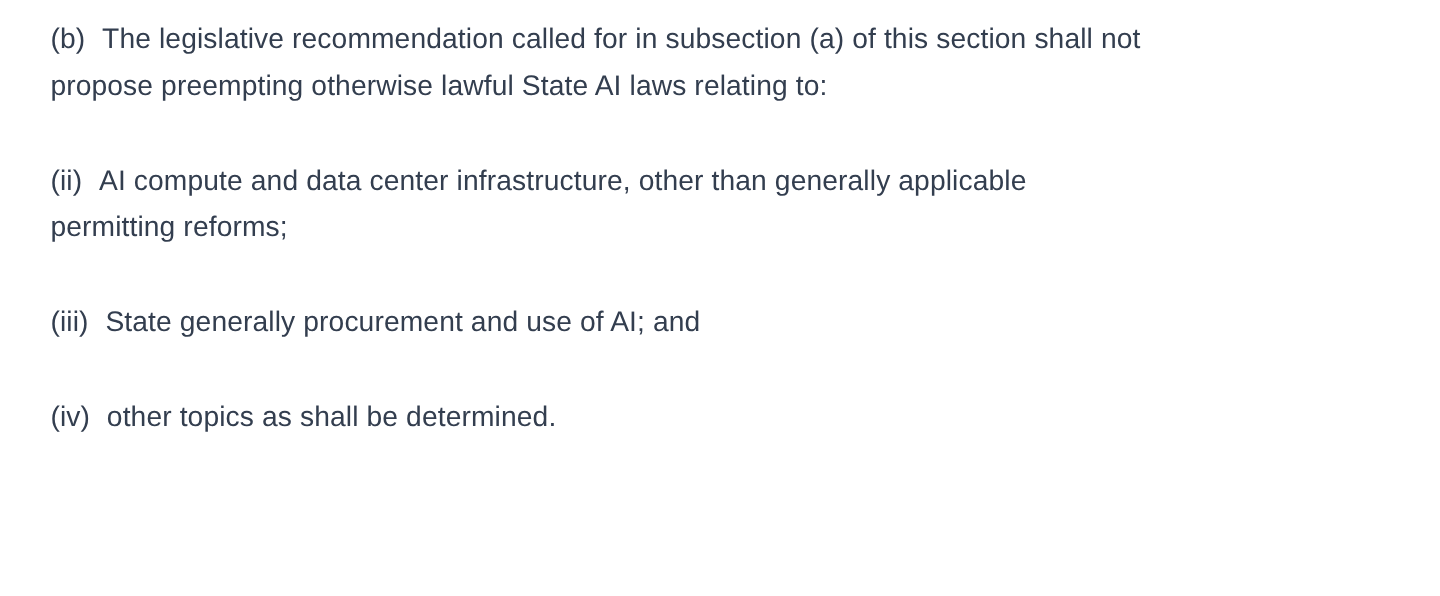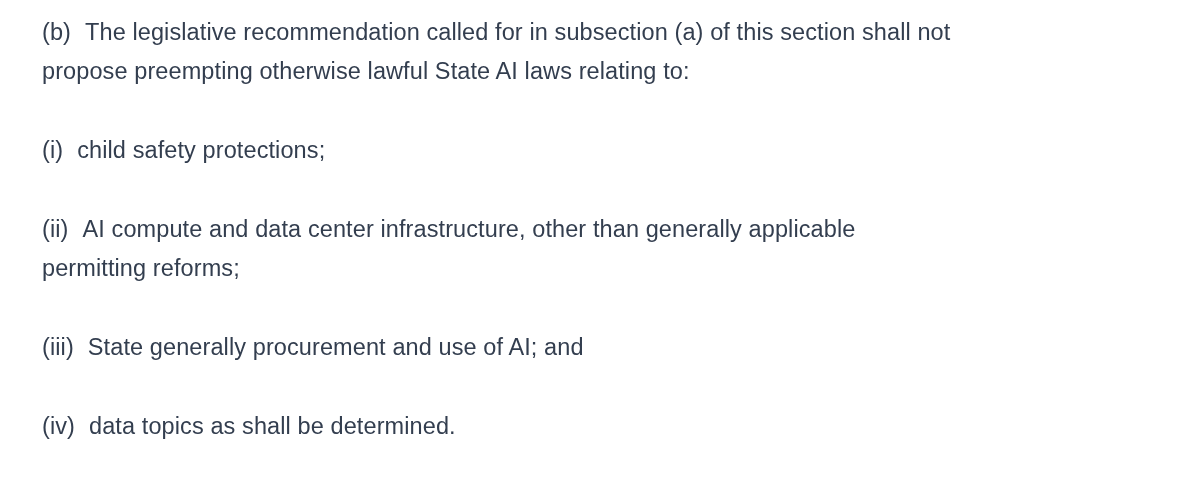--- a/index.html
+++ b/index.html
@@ -30,21 +30,20 @@
     margin-top: 20px;
   }
 </style>
 </head>
 <body>
 
 <main class="doc">
   <p class="para"><span class="para-marker">(b)</span><span class="para-body">The legislative recommendation called for in subsection (a) of this section shall not
 propose preempting otherwise lawful State AI laws relating to:</span></p>
 
-  <p class="para"><span class="para-marker">(i)</span><span class="para-body">child safety protections;</span></p>
 
   <p class="para"><span class="para-marker">(ii)</span><span class="para-body">AI compute and data center infrastructure, other than generally applicable
 permitting reforms;</span></p>
 
   <p class="para"><span class="para-marker">(iii)</span><span class="para-body">State generally procurement and use of AI; and</span></p>
 
-  <p class="para"><span class="para-marker">(iv)</span><span class="para-body">data topics as shall be determined.</span></p>
+  <p class="para"><span class="para-marker">(iv)</span><span class="para-body">other topics as shall be determined.</span></p>
 </main>
 
 </body></html>

